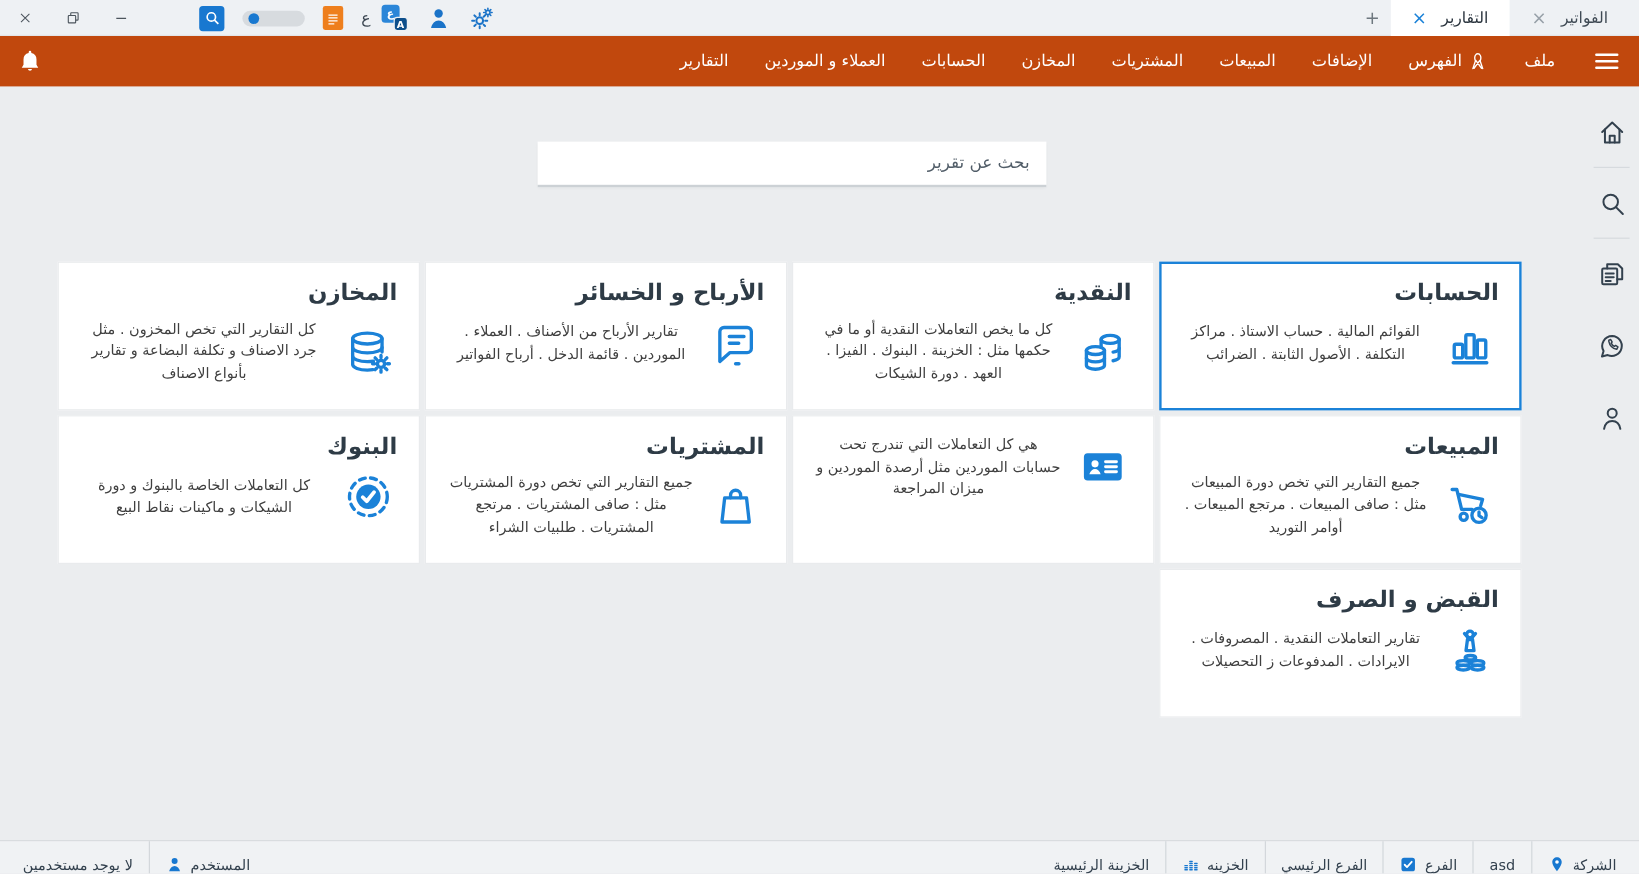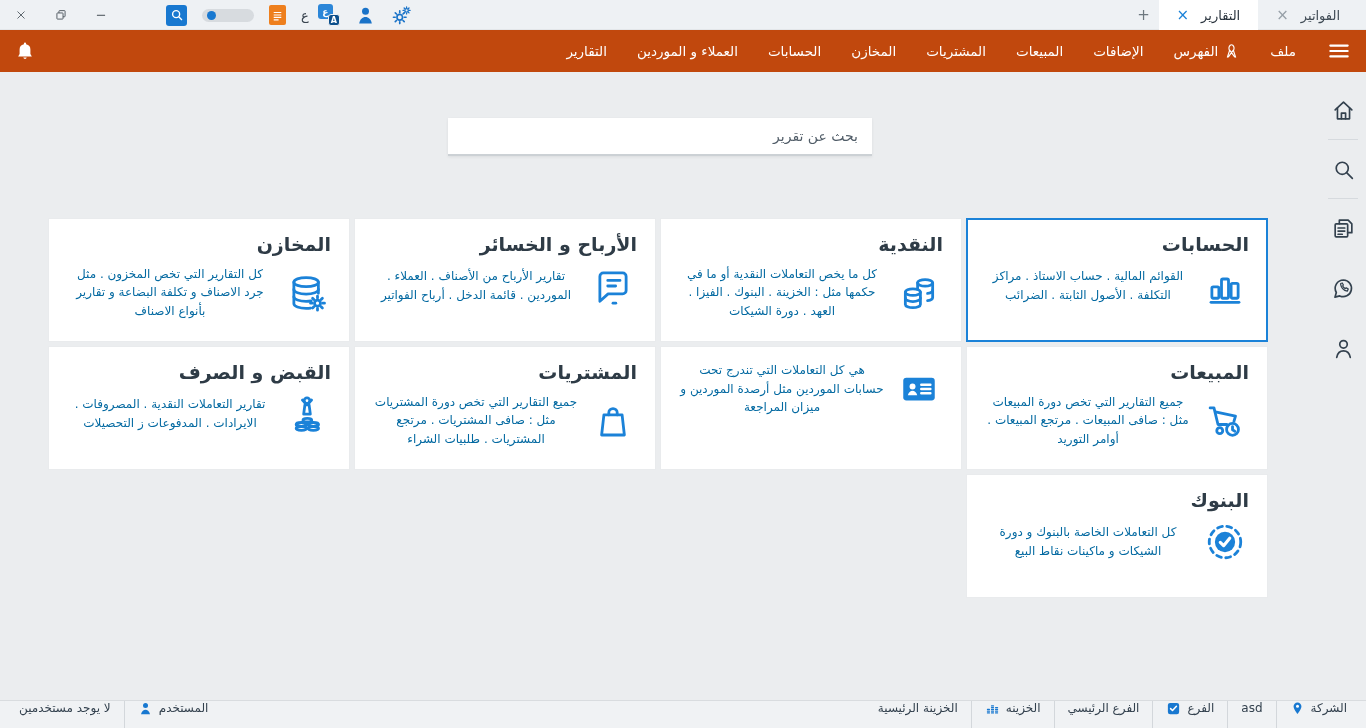--- a/index.html
+++ b/index.html
@@ -58,26 +58,26 @@
   .searchbox input{width:100%;height:100%;border:none;outline:none;background:transparent;padding:0 14px;font-size:14px;font-family:inherit;color:#2e3b46;direction:rtl}
   .searchbox input::placeholder{color:#515d68;opacity:1}
 
   .cards{margin-top:62px;width:100%;padding:0 52px 0 48px;display:grid;grid-template-columns:repeat(4,1fr);gap:4px}
   .card{background:#fff;height:124px;padding:14px 18px;border:1px solid #e9ebed;cursor:pointer}
   .card.selected{border:2px solid #1b82d8;padding:13px 17px}
   .card h2{margin:0 0 9px;font-size:19px;font-weight:700;color:#2e3b46;line-height:1.2}
   .card-body{display:flex;align-items:center;gap:10px}
   .card-icon{flex:0 0 48px;display:flex;justify-content:center;color:#1b82d8}
   .card-icon .icn{width:42px;height:42px}
-  .desc{flex:1;margin:0;font-size:12px;line-height:1.55;color:#0369a1;text-align:center}
+  .desc{flex:1;margin:0;font-size:12px;line-height:1.55;color:#404040;text-align:center}
 
   
   .statusbar{height:28px;background:#f0f2f4;border-top:1px solid #d9dcdf;display:flex;justify-content:space-between;align-items:stretch;padding:0 6px;font-size:12px;color:#33414e}
   .status-group{display:flex;align-items:stretch}
-  .status-item{display:flex;align-items:flex-start;gap:6px;padding:0 13px}
+  .status-item{display:flex;align-items:flex-end;gap:6px;padding:0 13px}
   .status-item:not(:last-child){border-left:1px solid #d3d7db}
   .status-item .icn{width:15px;height:15px;color:#1878d0}
   .status-item.sel{cursor:pointer}
 </style>
 </head>
 <body>
 
 <header class="titlebar">
   <div class="win-controls">
     <span>
@@ -319,48 +319,48 @@
             <span class="card-icon">
               <svg class="icn" viewBox="0 0 24 24" fill="none" stroke="currentColor" stroke-width="1.6" stroke-linecap="round" stroke-linejoin="round">
                 <path d="M6.8 8.5h10.4l1.3 11.5H5.5L6.8 8.5z"></path>
                 <path d="M9.6 8.5V7.3a2.4 2.4 0 0 1 4.8 0v1.2"></path>
               </svg>
             </span>
   <p class="desc">جميع التقارير التي تخص دورة المشتريات مثل : صافى المشتريات . مرتجع المشتريات . طلبيات الشراء</p>
           </div>
         </article>
         <article class="card">
+          <h2>البنوك</h2>
+  <div class="card-body">
+            <span class="card-icon">
+              <svg class="icn" viewBox="0 0 24 24" fill="none" stroke="currentColor" stroke-width="1.6" stroke-linecap="round" stroke-linejoin="round">
+                <circle cx="12" cy="12" r="9" stroke-dasharray="2.8 2.6"></circle>
+                <circle cx="12" cy="12" r="5.8" fill="currentColor" stroke="none"></circle>
+                <path d="M9.3 12.2l1.9 1.9 3.5-4.3" stroke="#fff" stroke-width="1.8"></path>
+              </svg>
+            </span>
+  <p class="desc">كل التعاملات الخاصة بالبنوك و دورة الشيكات و ماكينات نقاط البيع</p>
+          </div>
+        </article>
+        <article class="card">
           <h2>القبض و الصرف</h2>
   <div class="card-body">
             <span class="card-icon">
               <svg class="icn" viewBox="0 0 24 24" fill="none" stroke="currentColor" stroke-width="1.6" stroke-linecap="round" stroke-linejoin="round">
                 <circle cx="12" cy="4.4" r="1.6"></circle>
                 <path d="M9.4 4L11 5.8M14.6 4L13 5.8"></path>
                 <path d="M10.8 6.8h2.4l.7 5.3h-3.8l.7-5.3z"></path>
                 <ellipse cx="8.8" cy="18" rx="3" ry="1.15"></ellipse>
                 <ellipse cx="8.8" cy="20.2" rx="3" ry="1.15"></ellipse>
                 <ellipse cx="15.6" cy="20.2" rx="3" ry="1.15"></ellipse>
                 <ellipse cx="15.6" cy="18" rx="3" ry="1.15"></ellipse>
                 <ellipse cx="12.2" cy="15.5" rx="2.5" ry="1.05"></ellipse>
               </svg>
             </span>
   <p class="desc">تقارير التعاملات النقدية . المصروفات . الايرادات . المدفوعات ز التحصيلات</p>
-          </div>
-        </article>
-        <article class="card">
-          <h2>البنوك</h2>
-  <div class="card-body">
-            <span class="card-icon">
-              <svg class="icn" viewBox="0 0 24 24" fill="none" stroke="currentColor" stroke-width="1.6" stroke-linecap="round" stroke-linejoin="round">
-                <circle cx="12" cy="12" r="9" stroke-dasharray="2.8 2.6"></circle>
-                <circle cx="12" cy="12" r="5.8" fill="currentColor" stroke="none"></circle>
-                <path d="M9.3 12.2l1.9 1.9 3.5-4.3" stroke="#fff" stroke-width="1.8"></path>
-              </svg>
-            </span>
-  <p class="desc">كل التعاملات الخاصة بالبنوك و دورة الشيكات و ماكينات نقاط البيع</p>
           </div>
         </article>
       </section>
   </main>
 </div>
 
 <footer class="statusbar">
   <div class="status-group" id="status-right">
       <div class="status-item sel">
         <span>الشركة</span>

